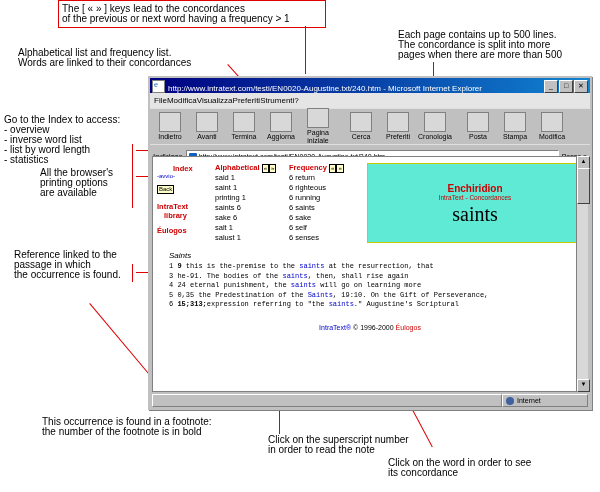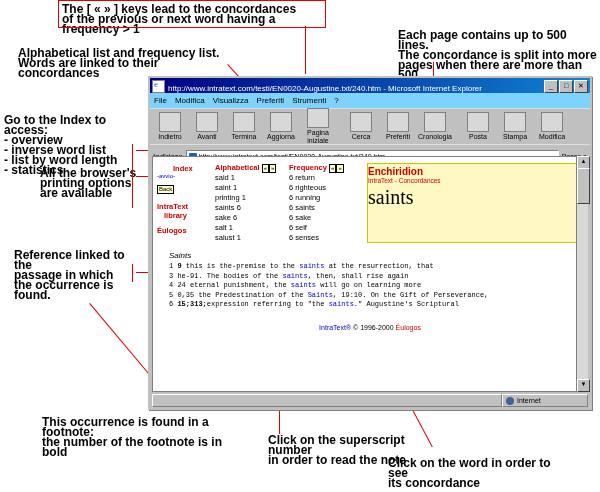--- a/index.html
+++ b/index.html
@@ -4,41 +4,41 @@
 <style>
   html,body{margin:0;padding:0;}
   body{
     width:600px;height:492px;position:relative;
     background:#ffffff;
     font-family:"Liberation Sans", sans-serif;
     font-size:9px;color:#000;
     overflow:hidden;
   }
   
-  .anno{position:absolute;font-size:12px;line-height:10px;color:#000;font-weight:bold;}
+  .anno{position:absolute;font-size:10px;line-height:10px;color:#000;}
   
   .rbox{position:absolute;border:1px solid #e00000;background:transparent;}
   .rline{position:absolute;background:#e00000;height:1px;transform-origin:0 0;}
   
   #win{position:absolute;left:148px;top:76px;width:440px;height:330px;
        background:#c0c0c0;border:2px solid #c0c0c0;
        box-shadow:1px 1px 0 #808080;}
   .titlebar{height:15px;background:linear-gradient(90deg,#000080,#1084d0);
             display:flex;align-items:flex-end;padding:0 2px;}
   .titlebar .ticon{width:11px;height:11px;background:#ffffff;margin-right:3px;
                    border:1px solid #808080;position:relative;}
   .titlebar .ticon:after{content:"e";position:absolute;left:1px;top:-2px;
                    font-size:9px;color:#1060c0;font-family:"Liberation Serif",serif;}
   .titlebar .ttext{color:#fff;font-size:8px;flex:1;white-space:nowrap;overflow:hidden;}
   .winbtns{display:flex;gap:1px;}
   .winbtn{width:12px;height:11px;background:#c0c0c0;border:1px solid #fff;
           border-right-color:#404040;border-bottom-color:#404040;
           font-size:7px;line-height:9px;text-align:center;}
-  .menubar{height:13px;display:flex;align-items:center;gap:8px;padding:1px 4px;
-           font-size:8px;background:#7dd3fc;}
+  .menubar{height:13px;display:flex;align-items:center;gap:0;padding:1px 4px;
+           font-size:8px;background:#e5e5e5;}
   .toolbar{height:33px;background:#c0c0c0;display:flex;align-items:center;
            padding:1px 2px;gap:1px;border-top:1px solid #dfdfdf;}
   .tbtn{width:36px;text-align:center;font-size:7px;line-height:8px;}
   .tbtn .gi{display:block;width:20px;height:18px;margin:0 auto 1px;
             border:1px solid #808080;background:#d8d8d8;position:relative;}
   .tsep{width:5px;}
   .addrbar{height:15px;background:#c0c0c0;display:flex;align-items:center;
            gap:3px;padding:4px 3px;border-top:1px solid #dfdfdf;}
   .addrlbl{font-size:8px;}
   .addrfield{flex:1;height:12px;background:#fff;border:1px solid #808080;
@@ -61,22 +61,22 @@
         font-size:6px;text-align:center;line-height:9px;}
   
   .ptop{display:flex;padding:6px 4px 2px 4px;gap:6px;}
   .idxcol{width:52px;font-size:7.5px;line-height:11px;}
   .idxcol a{color:#0000cc;}
   .alpha{width:68px;font-size:7.5px;line-height:10px;}
   .freq{width:72px;font-size:7.5px;line-height:10px;}
   .colhead{color:#cc0000;font-weight:bold;font-size:7.5px;}
   .navbtn{display:inline-block;border:1px solid #000;background:#ffffcc;
           font-size:6px;padding:0 1px;color:#000;line-height:7px;}
-  .banner{flex:1;background:#fef9c3;border:1px solid #c8c800;
-          padding:2px 0 4px;}
+  .banner{flex:1;background:#5eead4;border:1px solid #c8c800;
+          text-align:center;padding:19px 0 4px;}
   .banner .b1{color:#cc0000;font-weight:bold;font-size:10px;}
   .banner .b2{color:#cc0000;font-size:6.5px;margin-bottom:2px;}
   .banner .b3{color:#000;font-size:20px;font-family:"Liberation Serif",serif;}
   .chapter{font-style:italic;font-size:8px;margin:6px 0 2px 16px;}
   .lines{font-family:"Liberation Mono", monospace;font-size:7px;line-height:9.5px;
          margin-left:16px;}
   .lines .num{color:#000;}
   .lines a{color:#0000cc;}
   .lines b{font-weight:bold;}
   .footer{text-align:center;font-size:7px;margin-top:14px;color:#000;}

